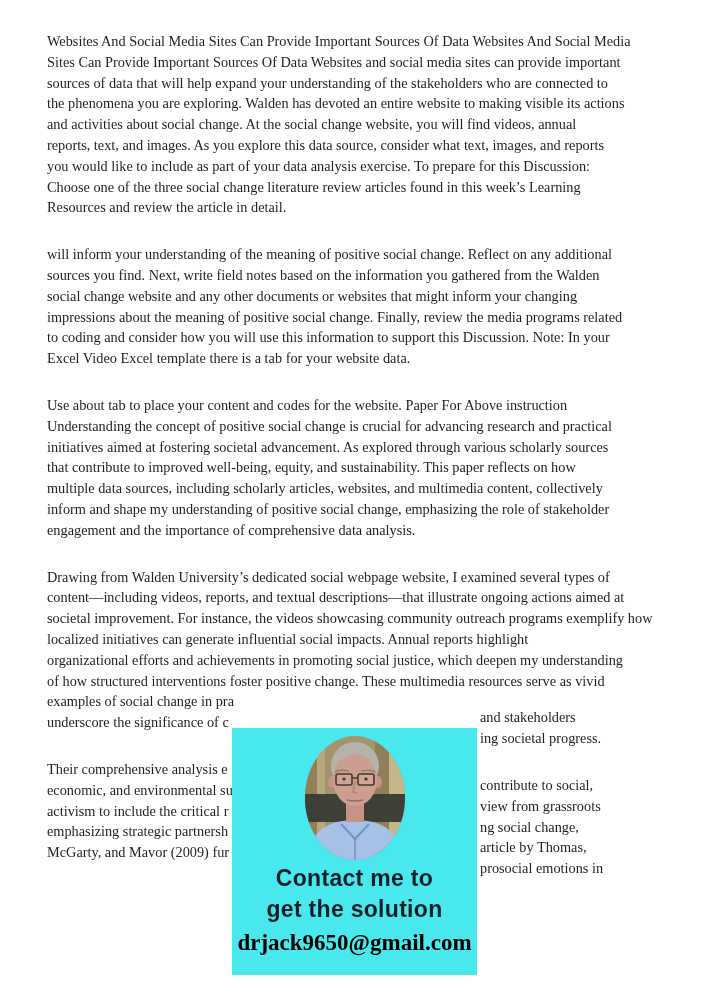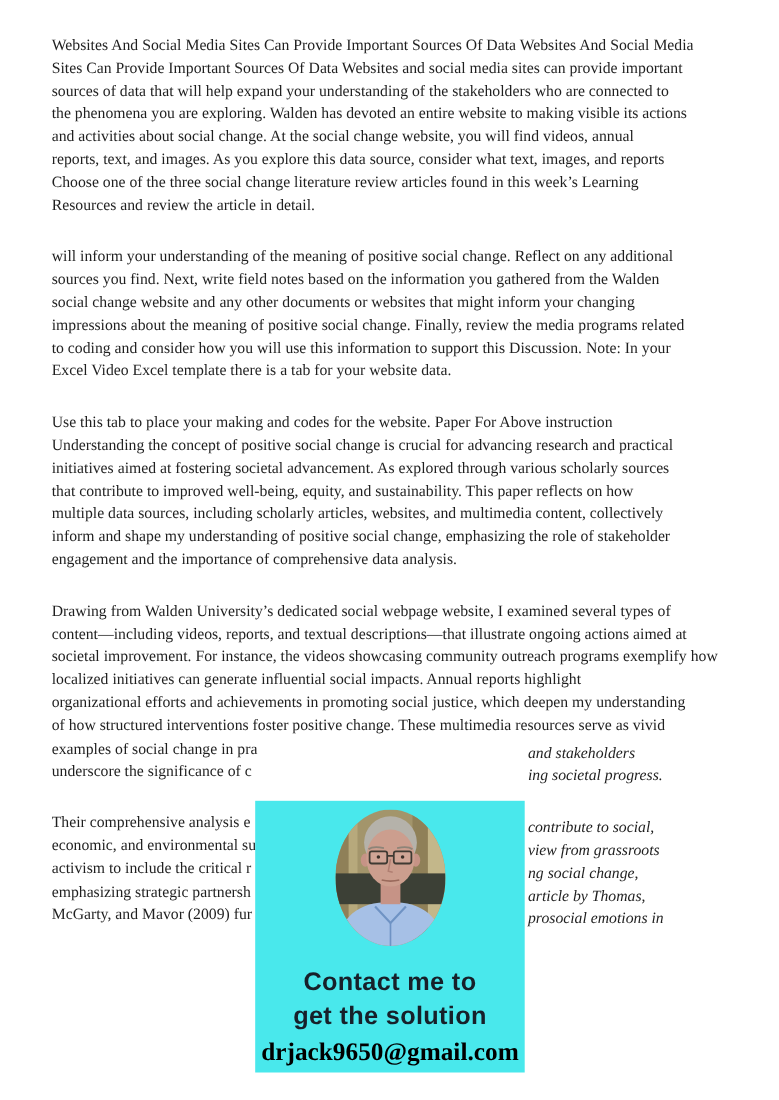--- a/index.html
+++ b/index.html
@@ -22,43 +22,42 @@
   .paragraph { margin: 0 0 26px 0; }
   .line {
     height: 20.8px;
     line-height: 20.8px;
     white-space: nowrap;
     position: relative;
   }
   .frag-right {
     position: absolute;
     left: 433px;
-    top: 4px;
-    font-style: italic;
+    top: 16px;
   }
   .ad {
     position: absolute;
     left: 232px;
     top: 728px;
     width: 245px;
     height: 247px;
     background: var(--ad-bg, #49e8ec);
     display: flex;
     flex-direction: column;
     align-items: center;
     box-sizing: border-box;
   }
   .photo {
     margin-top: 8px;
     width: 100px;
     height: 124px;
     display: block;
   }
   .ad-heading {
-    margin-top: 17px;
+    margin-top: 3px;
     font-family: "Liberation Sans", sans-serif;
     font-weight: 700;
     font-size: 23px;
     line-height: 31px;
     color: var(--ad-heading-color, #17202a);
     text-align: center;
     letter-spacing: 0.3px;
   }
   .ad-email {
     margin-top: 5px;
@@ -72,33 +71,34 @@
 <body>
 
 <div class="doc" id="doc">
     <div class="paragraph">
       <div class="line">Websites And Social Media Sites Can Provide Important Sources Of Data Websites And Social Media</div>
       <div class="line">Sites Can Provide Important Sources Of Data Websites and social media sites can provide important</div>
       <div class="line">sources of data that will help expand your understanding of the stakeholders who are connected to</div>
       <div class="line">the phenomena you are exploring. Walden has devoted an entire website to making visible its actions</div>
       <div class="line">and activities about social change. At the social change website, you will find videos, annual</div>
       <div class="line">reports, text, and images. As you explore this data source, consider what text, images, and reports</div>
+      <div class="line">you would like to include as part of your data analysis exercise. To prepare for this Discussion:</div>
       <div class="line">Choose one of the three social change literature review articles found in this week’s Learning</div>
       <div class="line">Resources and review the article in detail.</div>
     </div>
     <div class="paragraph">
       <div class="line">will inform your understanding of the meaning of positive social change. Reflect on any additional</div>
       <div class="line">sources you find. Next, write field notes based on the information you gathered from the Walden</div>
       <div class="line">social change website and any other documents or websites that might inform your changing</div>
       <div class="line">impressions about the meaning of positive social change. Finally, review the media programs related</div>
       <div class="line">to coding and consider how you will use this information to support this Discussion. Note: In your</div>
       <div class="line">Excel Video Excel template there is a tab for your website data.</div>
     </div>
     <div class="paragraph">
-      <div class="line">Use this tab to place your making and codes for the website. Paper For Above instruction</div>
+      <div class="line">Use about tab to place your content and codes for the website. Paper For Above instruction</div>
       <div class="line">Understanding the concept of positive social change is crucial for advancing research and practical</div>
       <div class="line">initiatives aimed at fostering societal advancement. As explored through various scholarly sources</div>
       <div class="line">that contribute to improved well-being, equity, and sustainability. This paper reflects on how</div>
       <div class="line">multiple data sources, including scholarly articles, websites, and multimedia content, collectively</div>
       <div class="line">inform and shape my understanding of positive social change, emphasizing the role of stakeholder</div>
       <div class="line">engagement and the importance of comprehensive data analysis.</div>
     </div>
     <div class="paragraph">
       <div class="line">Drawing from Walden University’s dedicated social webpage website, I examined several types of</div>
       <div class="line">content—including videos, reports, and textual descriptions—that illustrate ongoing actions aimed at</div>

